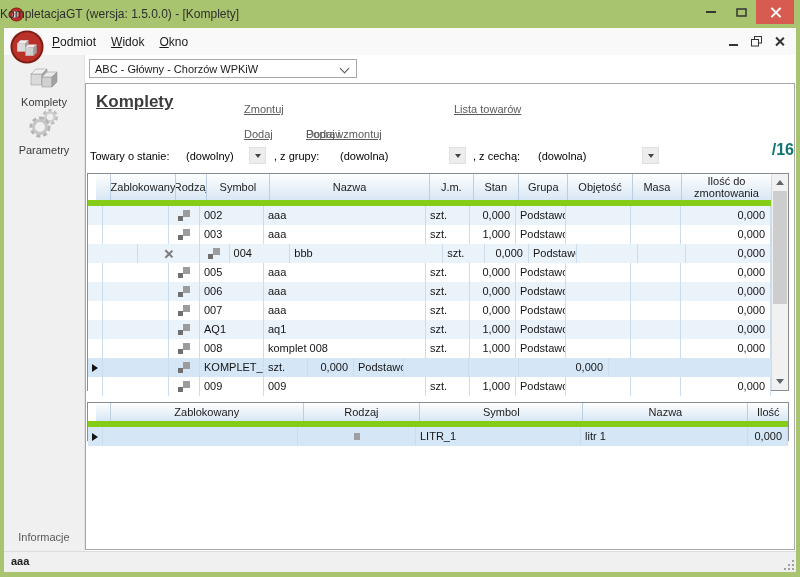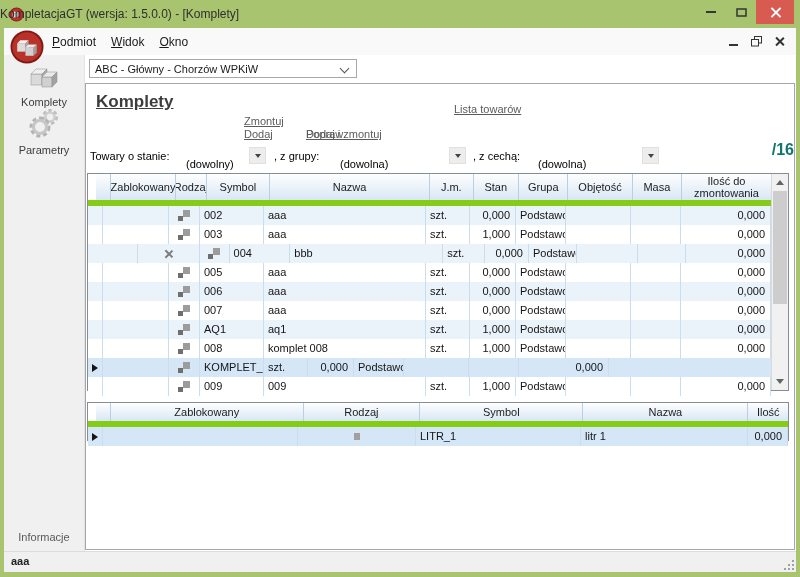--- a/index.html
+++ b/index.html
@@ -41,21 +41,21 @@
   .chev{position:absolute;right:8px;top:5px;width:6px;height:6px;border-right:1.3px solid #555;border-bottom:1.3px solid #555;transform:rotate(45deg);}
 
   
   .panel{position:absolute;left:0;top:28px;width:710px;height:467px;border:1px solid #a7a7a7;background:#fff;box-sizing:border-box;}
   .page-title{position:absolute;left:10px;top:8px;font-size:17px;font-weight:bold;text-decoration:underline;color:#3d3d3d;}
   .lnk{position:absolute;font-size:11px;color:#5b5b5b;text-decoration:underline;cursor:pointer;white-space:nowrap;}
   .counter{position:absolute;right:0;top:57px;font-size:16px;font-weight:bold;color:#0f766e;}
 
   
   .flt-label{position:absolute;top:66px;font-size:11px;color:#000;white-space:nowrap;}
-  .flt-value{position:absolute;top:74px;font-size:11px;color:#000;white-space:nowrap;}
+  .flt-value{position:absolute;top:66px;font-size:11px;color:#000;white-space:nowrap;}
   .dd-btn{position:absolute;top:63px;width:17px;height:17px;background:#ededed;border:1px solid #e0e0e0;box-sizing:border-box;display:flex;align-items:center;justify-content:center;cursor:pointer;}
   .dd-btn::after{content:"";width:0;height:0;border-left:3.5px solid transparent;border-right:3.5px solid transparent;border-top:4px solid #444;}
 
   
   .grid{position:absolute;border:1px solid #878d95;background:#fff;box-sizing:content-box;}
   .g-row{display:flex;}
   .g-hdr{border-bottom:6px solid #84cc16;padding-left:8px;}
   .g-hcell{display:flex;align-items:center;justify-content:center;text-align:center;line-height:12px;border-right:1px solid #bccfe2;background:linear-gradient(#fefefe,#d8e7f5);box-sizing:border-box;font-size:11px;color:#1c1c1c;padding:0 2px;overflow:hidden;}
   .g-hcell:last-child{border-right:none;}
   .g-cell{box-sizing:border-box;border-right:1px solid #cbdded;font-size:11px;color:#141414;padding:0 4px;line-height:18px;height:19px;overflow:hidden;white-space:nowrap;}
@@ -180,21 +180,21 @@
     <div class="content">
 
       <div class="combo">
         <span>ABC - Główny - Chorzów WPKiW</span>
         <span class="chev"></span>
       </div>
 
       <div class="panel">
         <div class="page-title">Komplety</div>
 
-        <span class="lnk" style="left:158px;top:19px;margin-top:12px;">Zmontuj</span>
+        <span class="lnk" style="left:158px;top:19px;">Zmontuj</span>
         <span class="lnk" style="left:220px;top:8px;margin-top:36px;">Dodaj i zmontuj</span>
         <span class="lnk" style="left:368px;top:19px;">Lista towarów</span>
         <span class="lnk" style="left:158px;top:44px;">Dodaj</span>
         <span class="lnk" style="left:220px;top:44px;">Popraw</span>
 
         <span class="counter">/16</span>
 
         <span class="flt-label" style="left:4px;">Towary o stanie:</span>
         <span class="flt-value" style="left:100px;">(dowolny)</span>
         <span class="dd-btn" style="left:163px;"></span>

